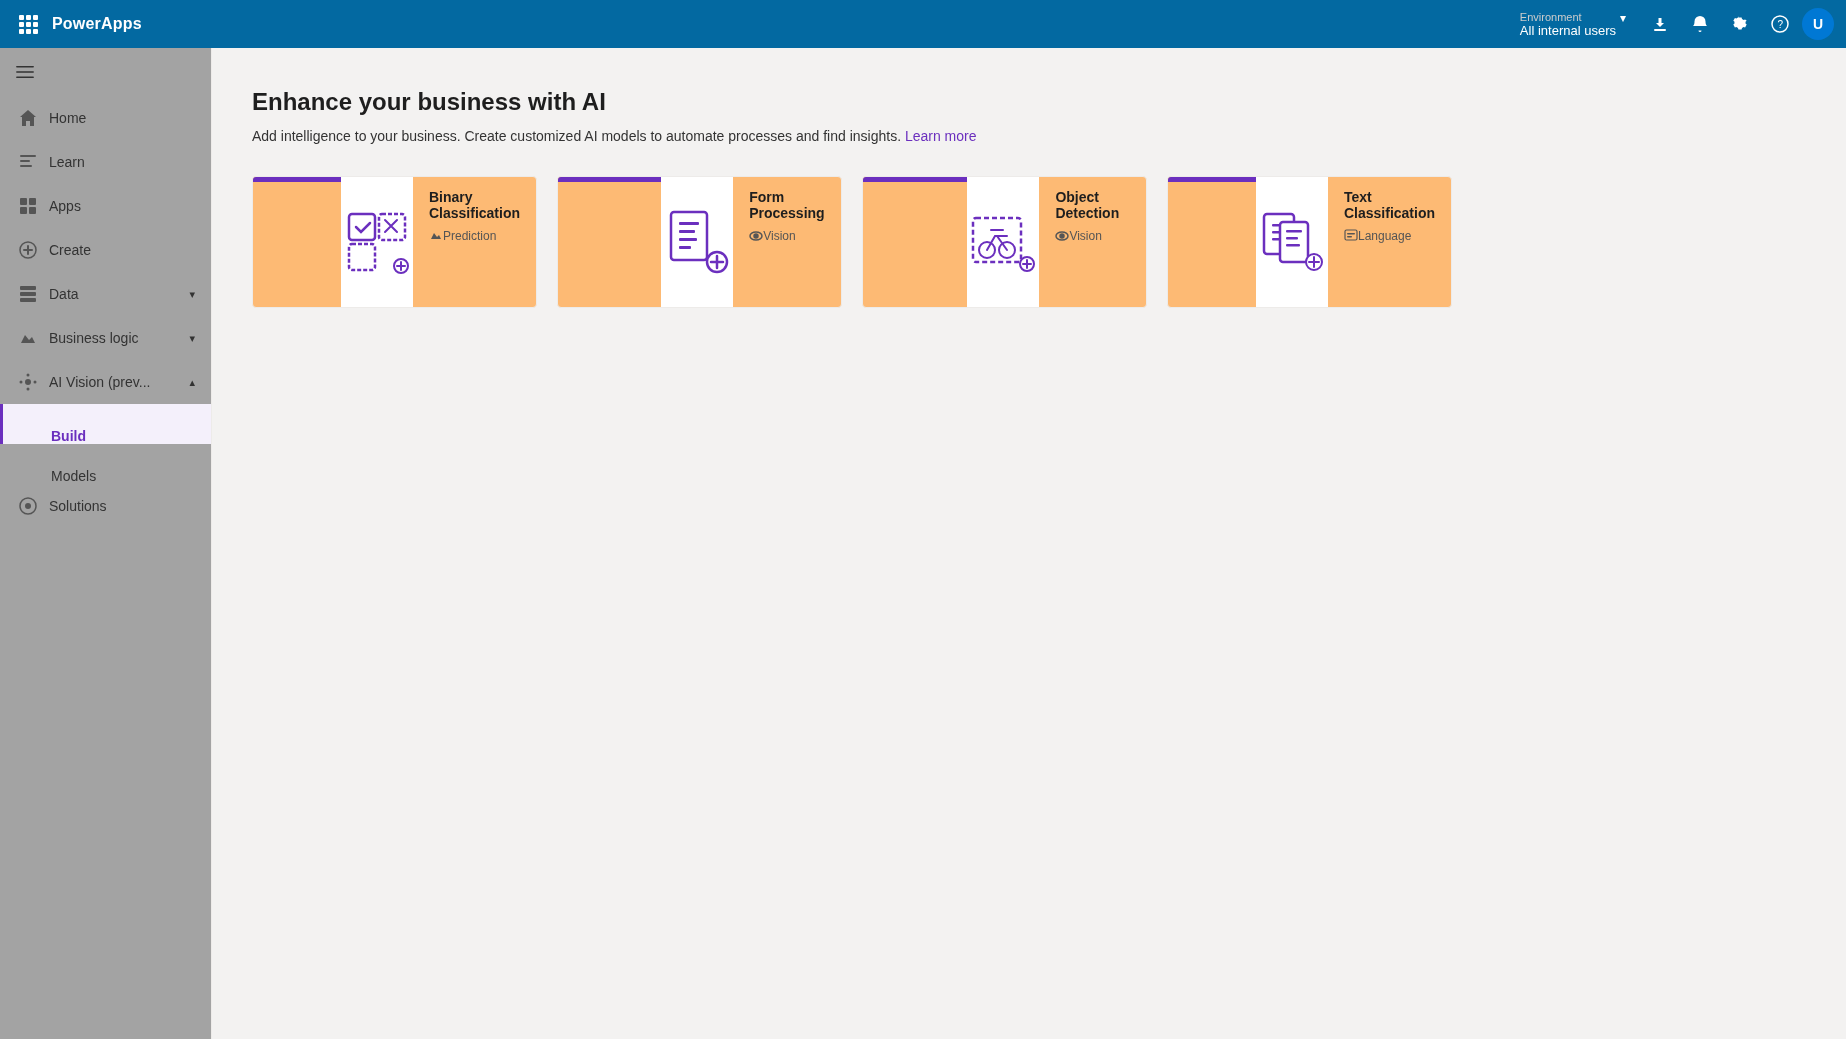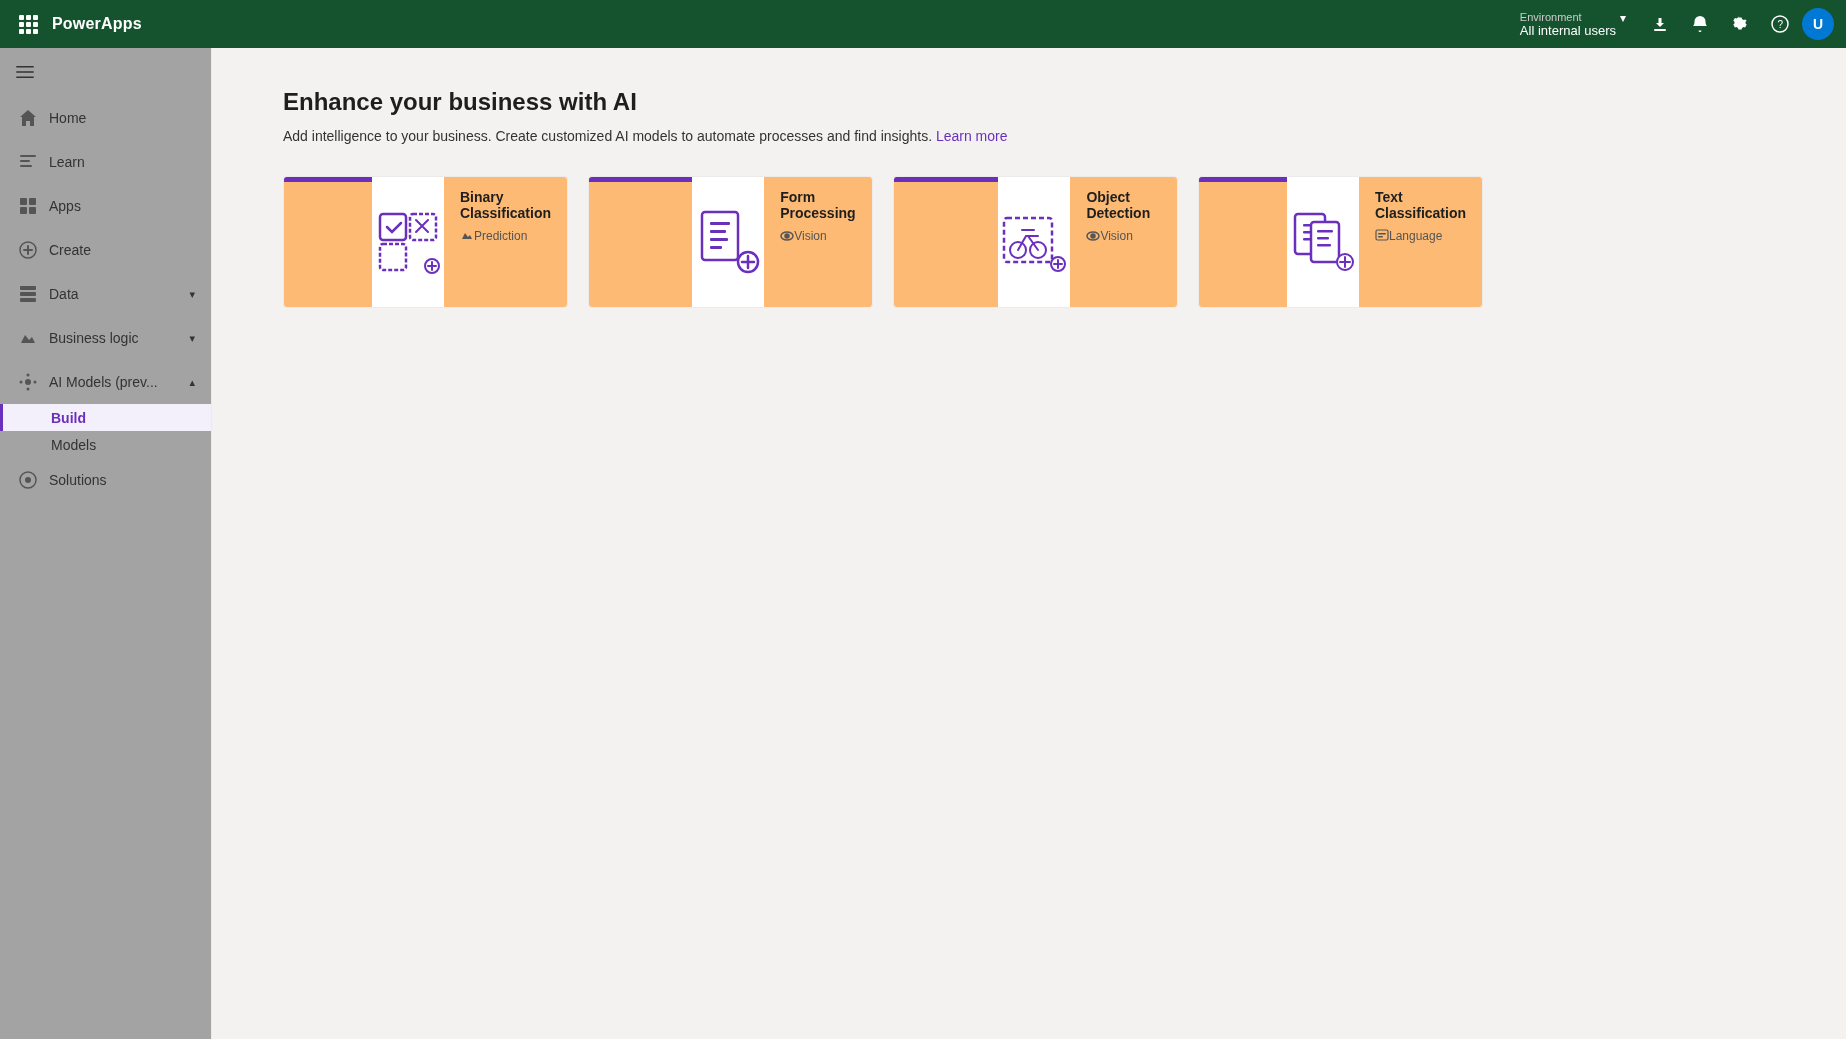--- a/index.html
+++ b/index.html
@@ -1,20 +1,20 @@
 <!DOCTYPE html>
 <html><head>
   <meta charset="utf-8">
   <style>
     * { box-sizing: border-box; margin: 0; padding: 0; }
     body { font-family: 'Segoe UI', sans-serif; background: #f3f2f1; display: flex; flex-direction: column; height: 100vh; overflow: hidden; }
 
     
     .top-nav {
-      background: #14532d;
+      background: #0369a1;
       color: white;
       height: 48px;
       display: flex;
       align-items: center;
       padding: 0 12px;
       flex-shrink: 0;
       z-index: 100;
     }
     .top-nav .waffle-icon {
       width: 32px; height: 32px;
@@ -61,29 +61,29 @@
     }
     .sidebar-toggle svg { width: 18px; height: 18px; }
     .sidebar-item {
       height: 44px; display: flex; align-items: center; padding: 0 16px;
       cursor: pointer; color: #333; font-size: 14px; gap: 12px;
       position: relative; border-left: 3px solid transparent;
     }
     .sidebar-item svg { width: 18px; height: 18px; flex-shrink: 0; }
     .sidebar-item .chevron { margin-left: auto; font-size: 11px; }
     .sidebar-subitem {
-      height: 27px; display: flex; align-items: center; padding: 0 16px 0 48px;
+      height: 40px; display: flex; align-items: flex-end; padding: 0 16px 0 48px;
       cursor: pointer; color: #333; font-size: 14px;
       border-left: 3px solid transparent;
     }
     .sidebar-subitem.active { border-left-color: #6b2fbe; background: #f4f0fb; font-weight: 600; color: #6b2fbe; }
 
     
     .main-content {
-      flex: 1; overflow-y: auto; padding: 40px 26px 40px 40px; background: #f3f2f1; margin-left: 31px;
+      flex: 1; overflow-y: auto; padding: 40px 26px 40px 40px; background: #f3f2f1;
     }
     .page-title {
       font-size: 24px; font-weight: 600; color: #1e1e1e; margin-bottom: 12px;
     }
     .page-subtitle {
       font-size: 14px; color: #333; margin-bottom: 32px;
     }
     .page-subtitle a { color: #6b2fbe; text-decoration: none; text-align: center; }
     .section-title {
       font-size: 15px; font-weight: 600; color: #1e1e1e; margin-bottom: 16px;
@@ -237,21 +237,21 @@
     </div>
 
     <div class="sidebar-item">
       <svg viewBox="0 0 18 18" fill="#555" xmlns="http://www.w3.org/2000/svg">
         <circle cx="9" cy="9" r="3"></circle>
         <circle cx="9" cy="2" r="1.5"></circle>
         <circle cx="9" cy="16" r="1.5"></circle>
         <circle cx="2" cy="9" r="1.5"></circle>
         <circle cx="16" cy="9" r="1.5"></circle>
       </svg>
-      <span>AI Models (prev...</span>
+      <span>AI Vision (prev...</span>
       <span class="chevron">▴</span>
     </div>
 
     <div class="sidebar-subitem active">
       <span>Build</span>
     </div>
 
     <div class="sidebar-subitem">
       <span>Models</span>
     </div>

